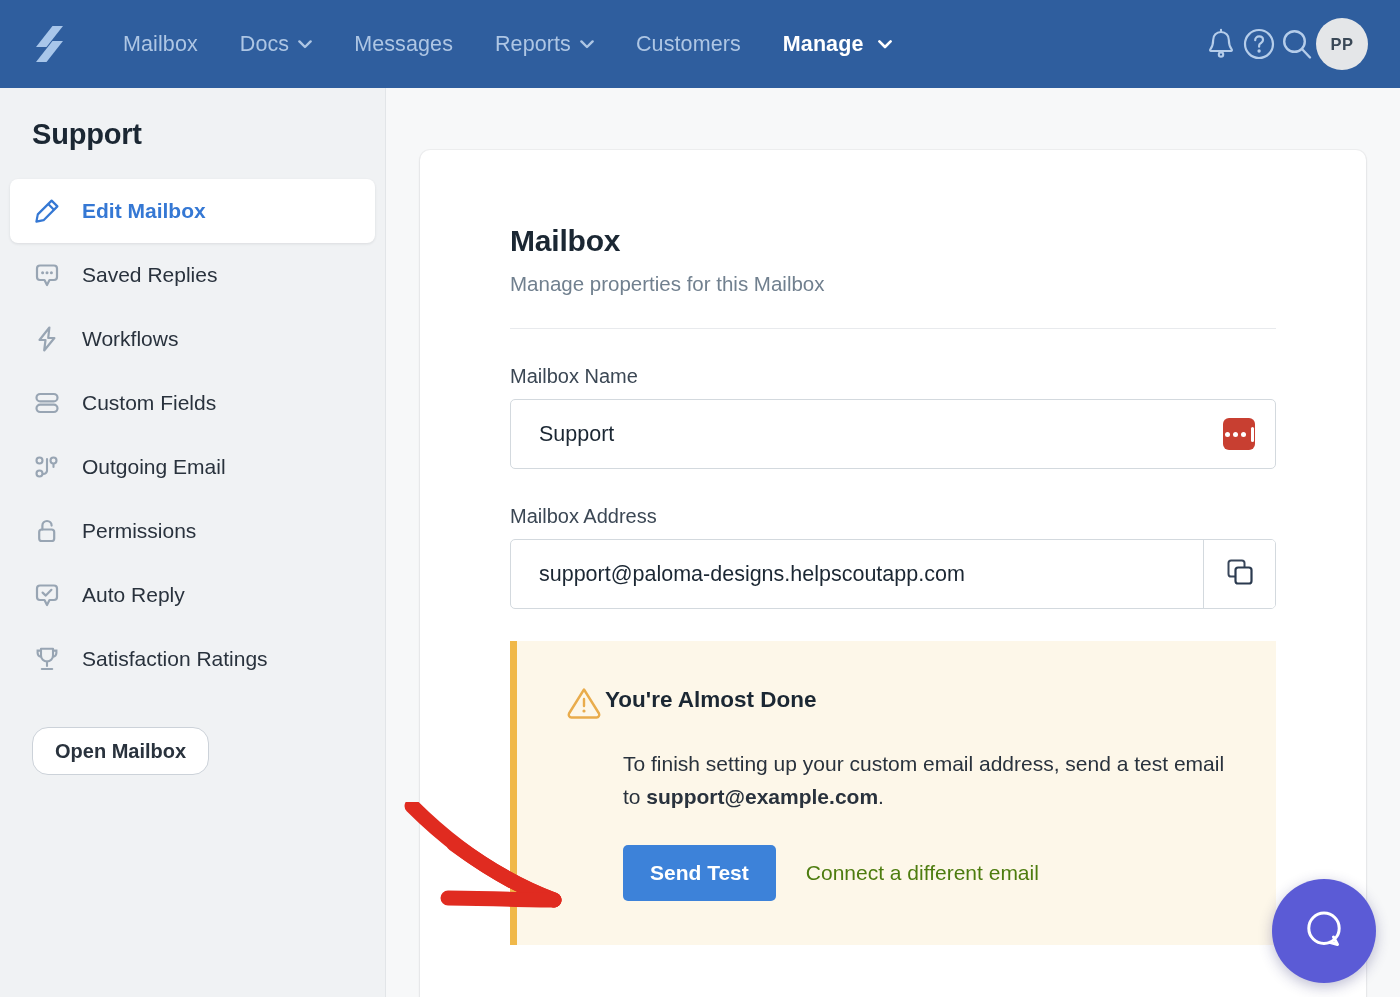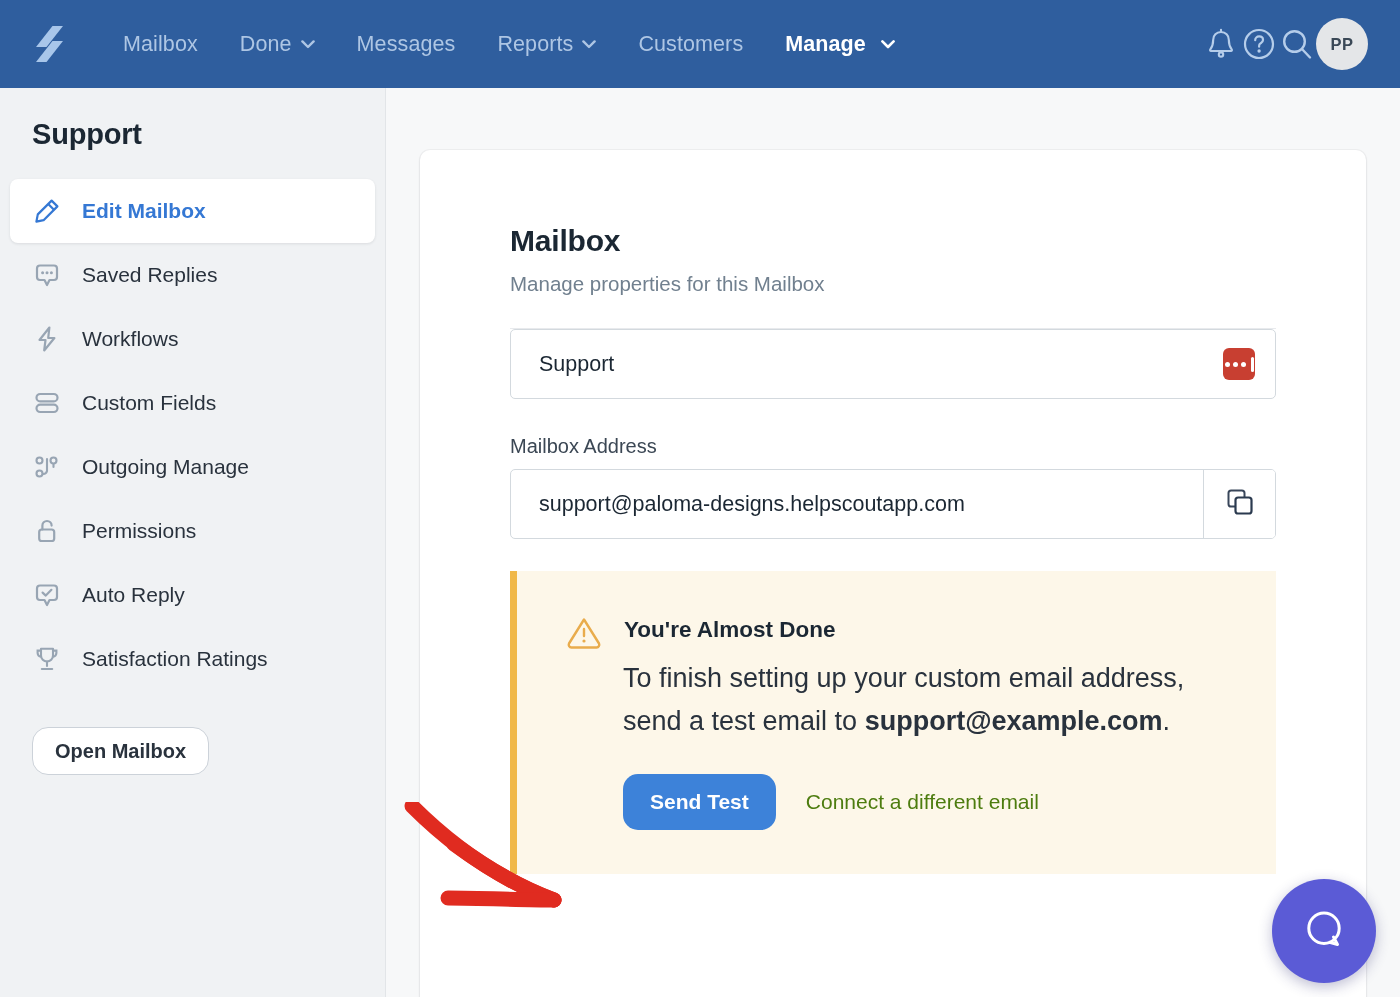--- a/index.html
+++ b/index.html
@@ -111,29 +111,29 @@
     display: flex; align-items: center; justify-content: center; cursor: pointer; background:#fff;
   }
 
   
   .callout {
     margin-top: 32px; background: #fdf7e9;
     border-left: 7px solid #f0b849;
     padding: 44px 40px 44px 48px;
     min-height: 275px;
   }
-  .callout-head { display: flex; align-items: flex-start; gap: 21px; }
+  .callout-head { display: flex; align-items: flex-start; gap: 2px; }
   .callout-title { font-size: 22.5px; font-weight: bold; color: #1b2733; padding-top: 2px; }
   .callout-body {
-    margin: 4px 0 0 58px; font-size: 27px; color: #29323d; line-height: 1.58; max-width: 625px;
+    margin: 24px 0 0 58px; font-size: 21px; color: #29323d; line-height: 1.58; max-width: 625px;
   }
   .callout-body b { font-weight: bold; }
   .callout-actions { margin: 32px 0 0 58px; display: flex; align-items: center; gap: 30px; }
   .btn-primary {
-    background: #3d82d9; color: #fff; border: none; border-radius: 15px;
+    background: #3d82d9; color: #fff; border: none; border-radius: 5px;
     height: 56px; padding: 0 27px; font-size: 21px; font-weight: bold;
     cursor: pointer; font-family: "Liberation Sans", sans-serif;
   }
   .link-muted { font-size: 21px; color: #4d7c0f; cursor: pointer; }
 
   
   .annotation {
     position: absolute; left: 18px; top: 714px;
     width: 190px; height: 140px; pointer-events: none; z-index: 20;
   }
@@ -155,21 +155,21 @@
       <path d="M26.5 5 L37 5 L20.5 26 L10 26 Z" fill="#a8c6ea"></path>
       <path d="M26.5 20 L37 20 L20.5 41 L10 41 Z" fill="#a8c6ea"></path>
     </svg>
   </div>
 
   <div class="nav-links">
     <div class="nav-link">
       <span>Mailbox</span>
     </div>
     <div class="nav-link">
-      <span>Done</span>
+      <span>Docs</span>
       <span class="caret">
         <svg width="14" height="9" viewBox="0 0 14 9">
             <path d="M1.4 1.4 L7 7 L12.6 1.4" stroke="#aec6e4" stroke-width="2.4" fill="none" stroke-linecap="round" stroke-linejoin="round"></path>
           </svg>
       </span>
     </div>
     <div class="nav-link">
       <span>Messages</span>
     </div>
     <div class="nav-link">
@@ -271,21 +271,21 @@
       <div class="side-item">
         <span class="s-ico">
           <svg width="28" height="28" viewBox="0 0 28 28">
             <circle cx="6.5" cy="7.5" r="3" fill="none" stroke="#98a5b3" stroke-width="2.1"></circle>
             <circle cx="6.5" cy="20.5" r="3" fill="none" stroke="#98a5b3" stroke-width="2.1"></circle>
             <circle cx="20.5" cy="7.5" r="3" fill="none" stroke="#98a5b3" stroke-width="2.1"></circle>
             <path d="M14 6 L14 18 A4 4 0 0 1 9.8 21" fill="none" stroke="#98a5b3" stroke-width="2.1" stroke-linecap="round"></path>
             <path d="M20.5 11 L20.5 14" stroke="#98a5b3" stroke-width="2.1" stroke-linecap="round"></path>
           </svg>
         </span>
-        <span>Outgoing Manage</span>
+        <span>Outgoing Email</span>
       </div>
 
       <div class="side-item">
         <span class="s-ico">
           <svg width="28" height="28" viewBox="0 0 28 28">
             <rect x="6.2" y="12.5" width="15" height="11.5" rx="2.6" fill="none" stroke="#98a5b3" stroke-width="2.2"></rect>
             <path d="M9.4 12.5 L9.4 8.6 A4.6 4.6 0 0 1 18.6 8.6" fill="none" stroke="#98a5b3" stroke-width="2.2" stroke-linecap="round"></path>
           </svg>
         </span>
         <span>Permissions</span>
@@ -321,20 +321,21 @@
     </div>
   </div>
 
   <div class="main">
     <div class="card">
 
       <div class="card-title">Mailbox</div>
       <div class="card-sub">Manage properties for this Mailbox</div>
       <div class="divider"></div>
 
+      <div class="field-label">Mailbox Name</div>
       <div class="input-row">
         <input class="input-val" type="text" value="Support" style="">
         <div class="inp-suffix-plain">
           <div class="color-swatch">
             <i></i>
               <i></i>
               <i></i>
               <b></b>
           </div>
         </div>

